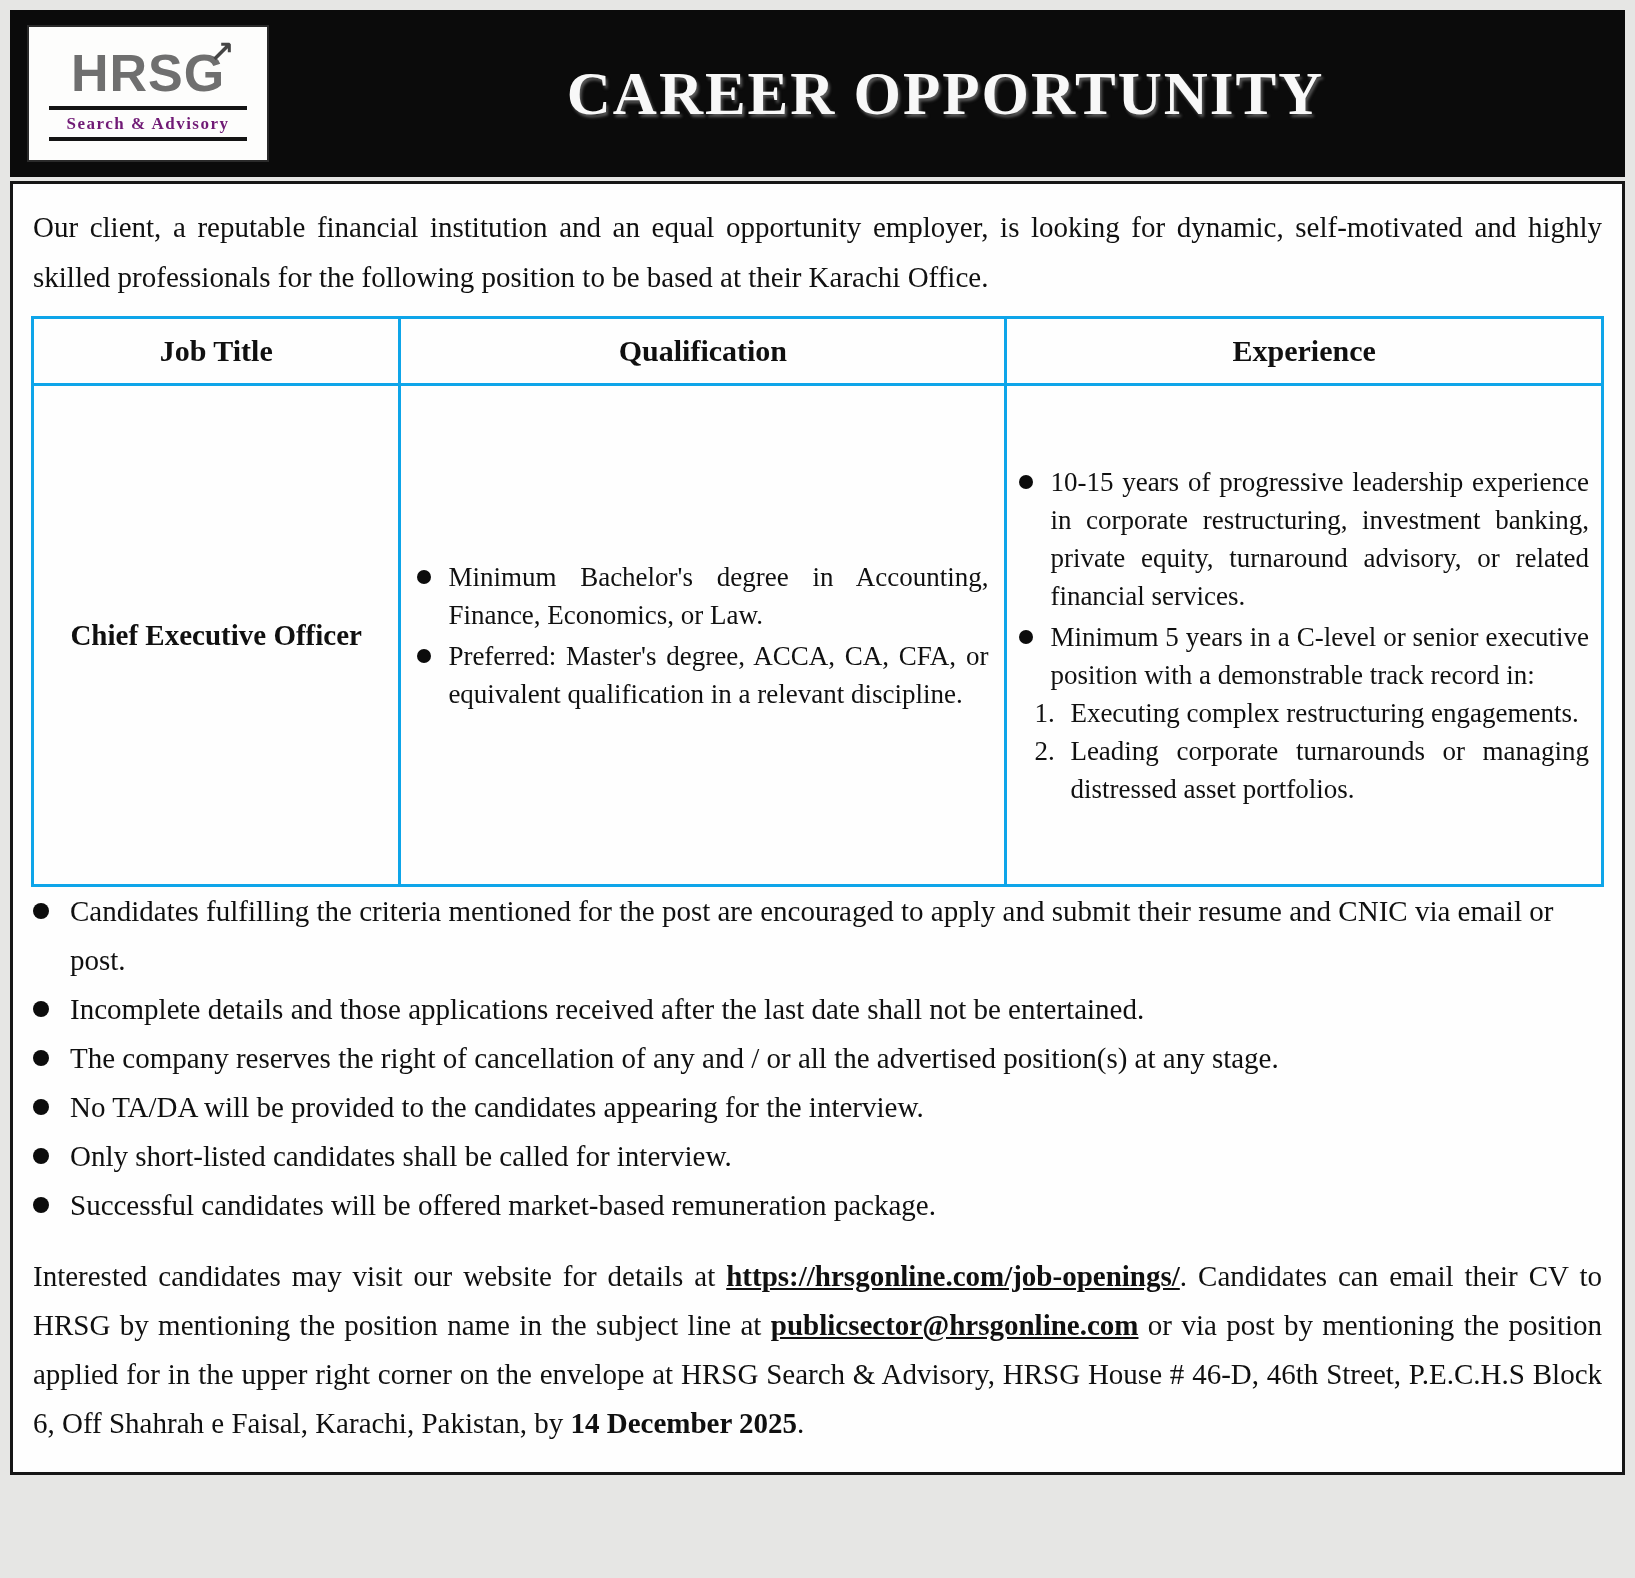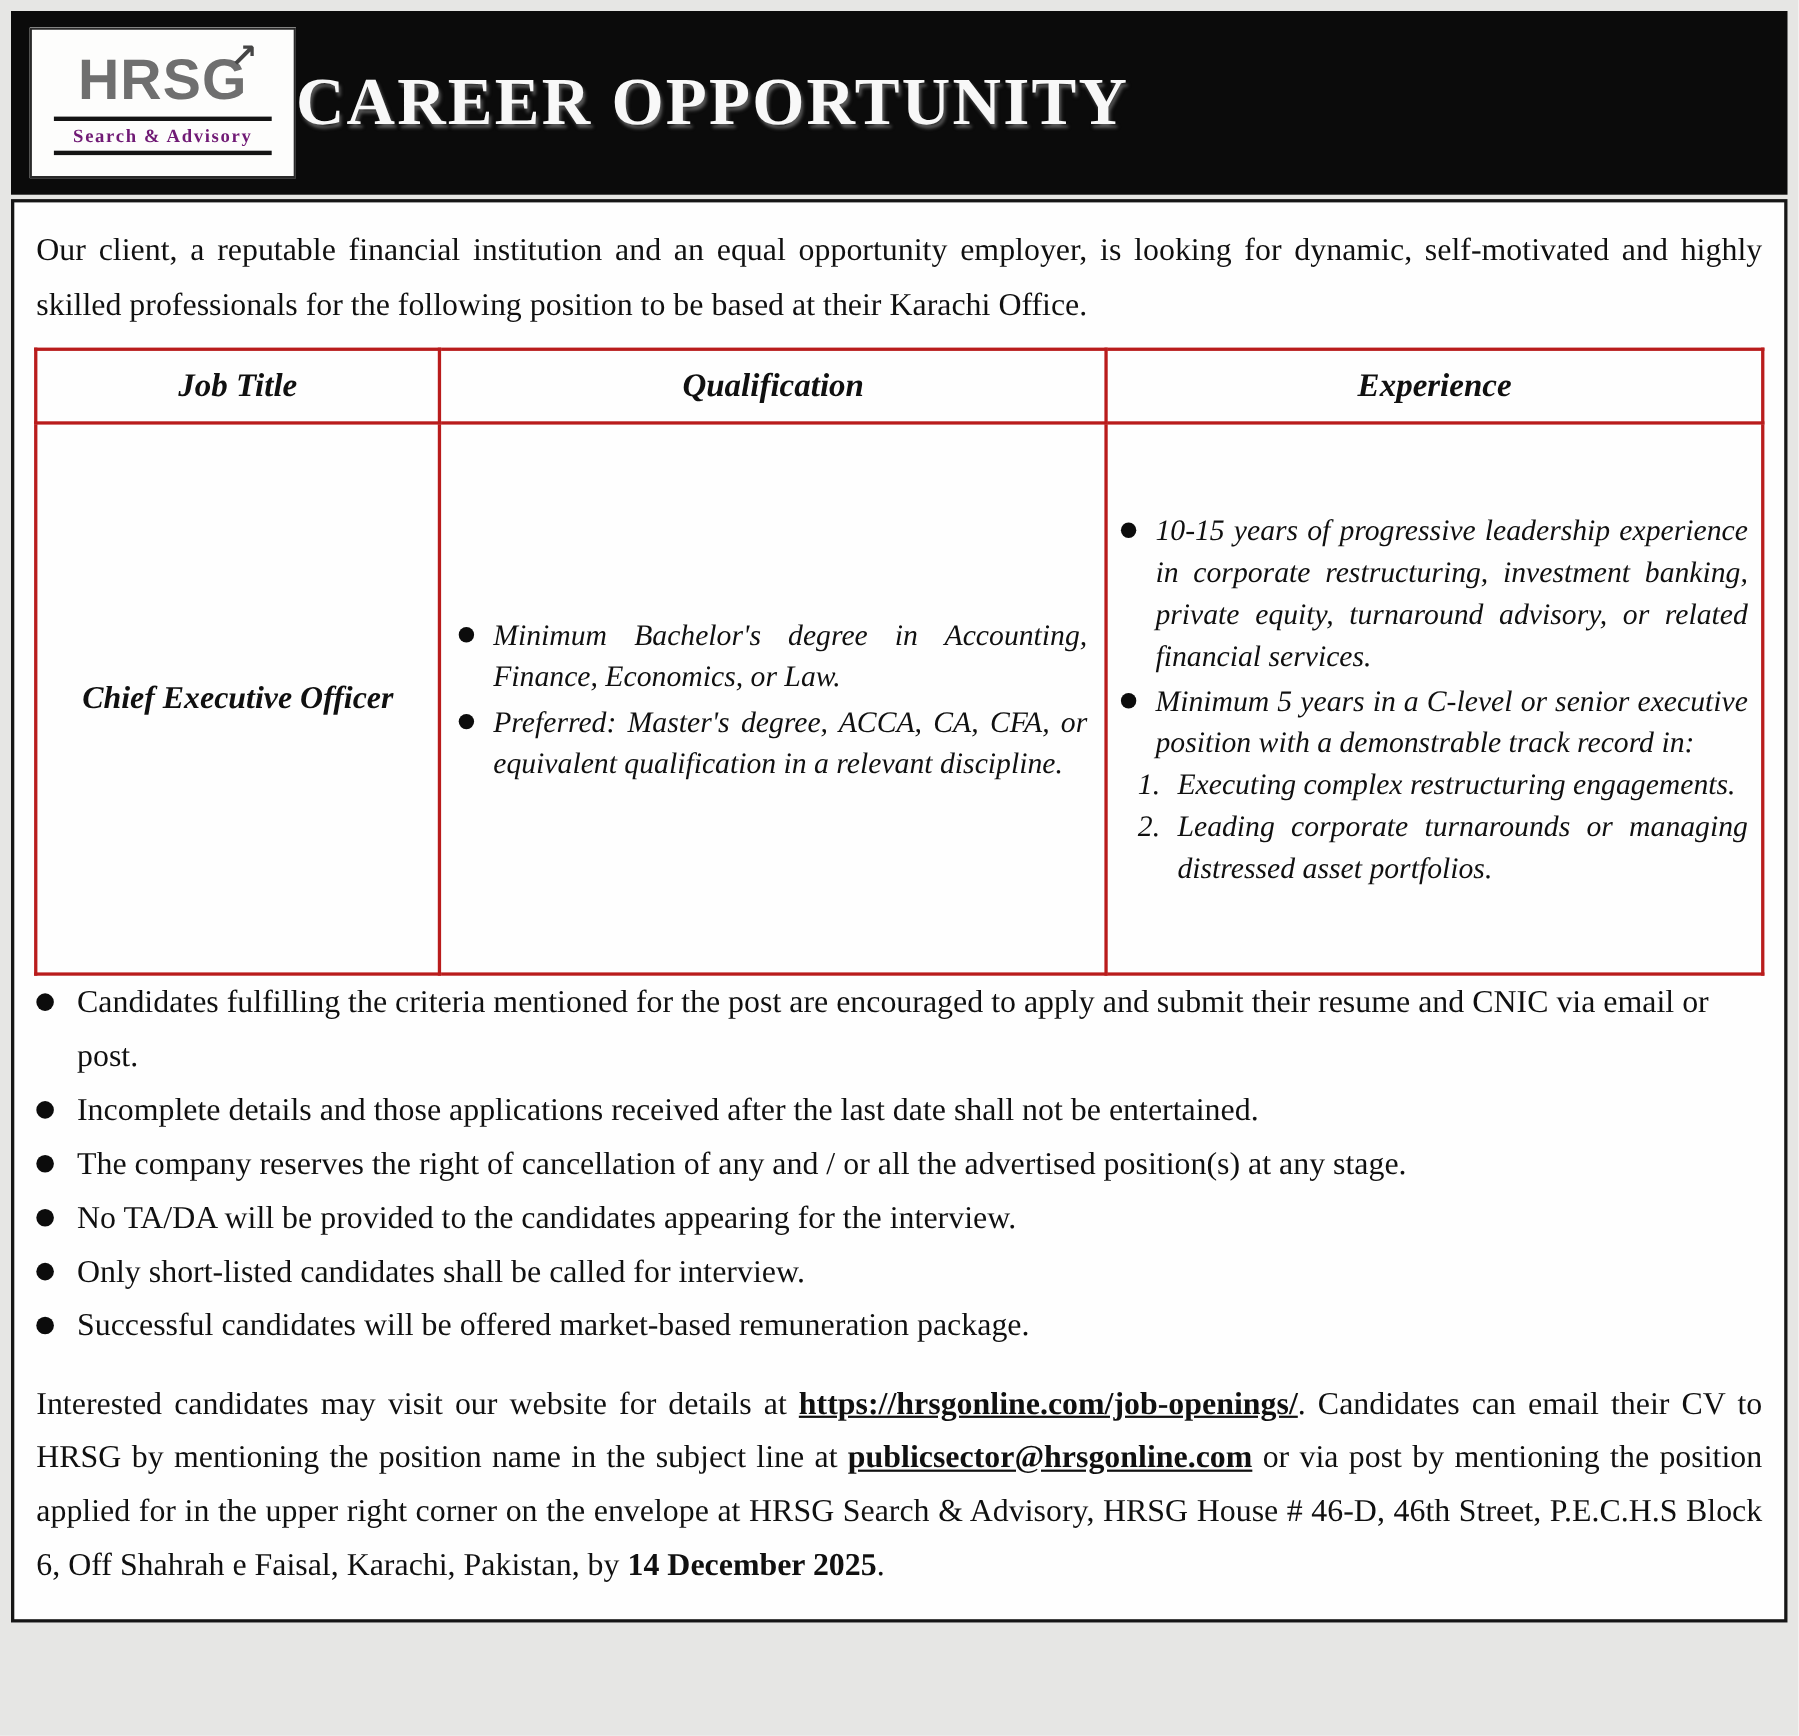--- a/index.html
+++ b/index.html
@@ -33,40 +33,41 @@
     font-family:"DejaVu Sans", sans-serif;
     font-size:30px; font-weight:bold; color:#454545;
   }
   .logo-line { width:198px; height:4px; background:#141414; }
   .logo-line.top { margin-top:7px; }
   .logo-tagline {
     font-size:17px; font-weight:bold; color:#701a75;
     letter-spacing:1.5px; margin:5px 0; line-height:1;
   }
   .band-title {
-    flex:1; padding-right:27px;
+    flex:1; text-align:center; padding-right:27px;
     color:#f8f8f8; font-weight:bold; font-size:61px; letter-spacing:2px;
     text-shadow:2px 3px 3px rgba(150,150,150,0.55);
     font-family:"Liberation Serif", serif;
+    margin-left:24px;
   }
 
   
   .content {
     margin-top:4px;
     border:3px solid #161616; background:#fefefe;
     padding:12px 18px 10px 18px;
   }
   .intro {
     font-size:29px; line-height:50px; text-align:justify;
     margin:6px 2px 14px 2px;
   }
 
   
   table.jobs { width:100%; border-collapse:collapse; table-layout:fixed; }
-  .jobs th, .jobs td { border:3px solid #b91c1c;font-style:italic; }
+  .jobs th, .jobs td { border:3px solid #0ea5e9; }
   .jobs th { font-size:30px; padding:15px 8px; text-align:center; }
   .jobs col.c1 { width:23.4%; }
   .jobs col.c2 { width:38.6%; }
   .jobs col.c3 { width:38.0%; }
   td.job-title { text-align:center; font-weight:bold; font-size:29px; }
   td.qual, td.exp { vertical-align:middle; font-size:27px; height:478px; }
   td.qual { padding:10px 16px; }
   td.exp  { padding:10px 12px; }
 
   .cell-item { display:flex; margin:3px 0; }

